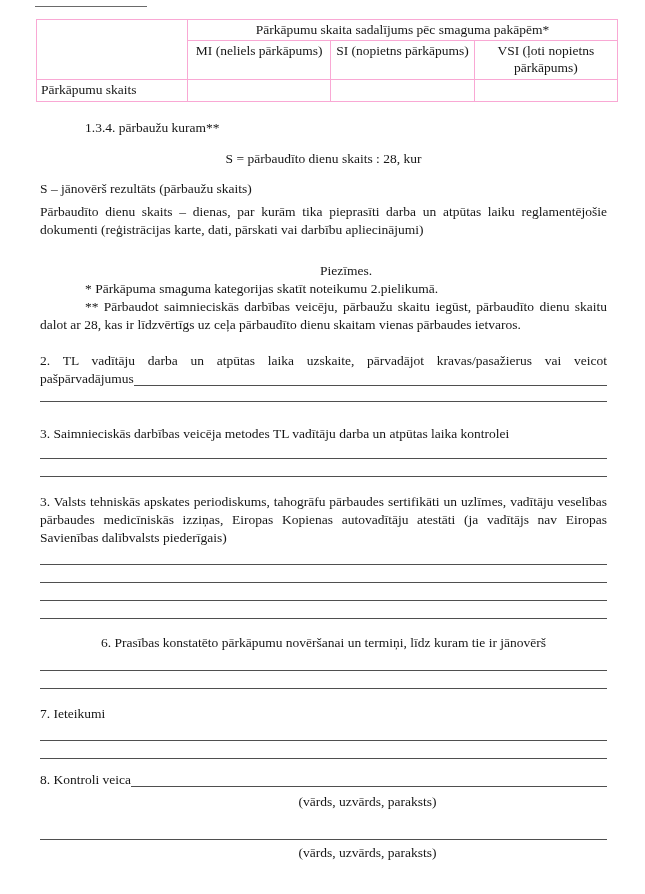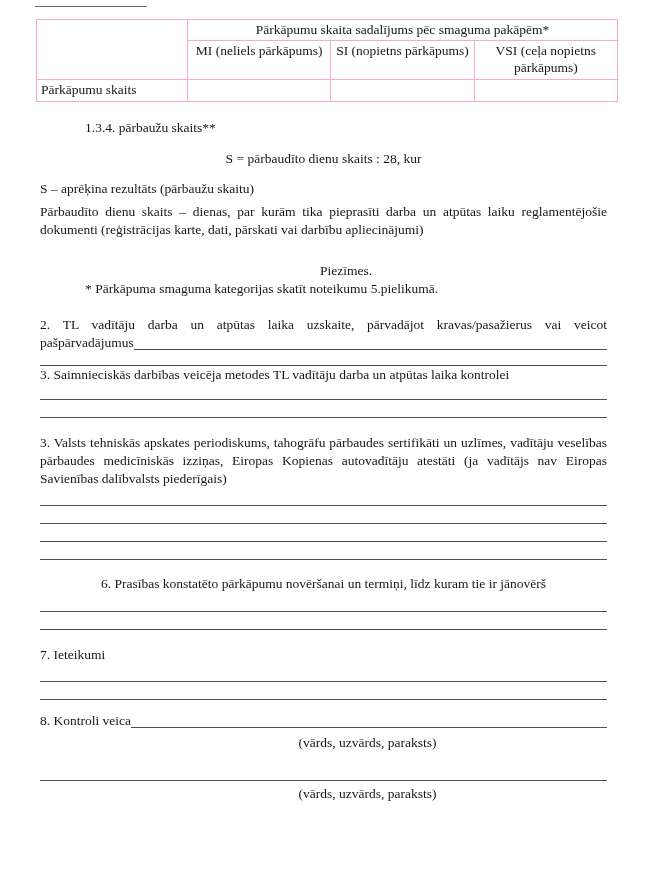--- a/index.html
+++ b/index.html
@@ -50,21 +50,21 @@
   .formula{margin-top:13px;}
   .defS{margin-top:12px;}
   .defP{margin-top:5px;}
   .notes-title{margin-top:23px;text-align:center;}
   .item2-l1{margin-top:18px;}
   .fillrow{display:flex;}
   .fillrow .lbl{white-space:nowrap;}
   .fill{flex:1 1 auto;border-bottom:1.4px solid #4f4f4f;margin-bottom:2px;}
   .rule{height:0;border-bottom:1.4px solid #4f4f4f;}
   .r-a{margin-top:13px;}
-  .g23{}
+  .g23{margin-top:23px;}
   .g16{margin-top:16px;}
   .g15{margin-top:15px;text-align:center;}
   .g12{margin-top:12px;}
   .r-15{margin-top:15px;}
   .r-17{margin-top:17px;}
   .r-18{margin-top:18px;}
   .caption{margin-top:4px;text-align:center;padding-left:88px;}
   .sig-rule{margin-top:28px;}
 </style>
 </head>
@@ -76,40 +76,41 @@
 
   <table class="vtable">
     <tbody>
       <tr class="toprow">
         <td class="c-label" rowspan="2"></td>
         <td class="center" colspan="3">Pārkāpumu skaita sadalījums pēc smaguma pakāpēm*</td>
       </tr>
       <tr class="subrow">
         <td class="c-mi subhead">MI (neliels pārkāpums)</td>
         <td class="c-si subhead">SI (nopietns pārkāpums)</td>
-        <td class="c-vsi subhead">VSI (ceļa nopietns pārkāpums)</td>
+        <td class="c-vsi subhead">VSI (ļoti nopietns pārkāpums)</td>
       </tr>
       <tr class="valrow">
         <td>Pārkāpumu skaits</td>
         <td></td>
         <td></td>
         <td></td>
       </tr>
     </tbody>
   </table>
 
-  <div class="h134 indent">1.3.4. pārbaužu skaits**</div>
+  <div class="h134 indent">1.3.4. pārbaužu kuram**</div>
 
   <div class="formula center-line">S = pārbaudīto dienu skaits : 28, kur</div>
 
-  <div class="defS">S – aprēķina rezultāts (pārbaužu skaitu)</div>
+  <div class="defS">S – jānovērš rezultāts (pārbaužu skaits)</div>
   <div class="defP just">Pārbaudīto dienu skaits – dienas, par kurām tika pieprasīti darba un atpūtas laiku reglamentējošie dokumenti (reģistrācijas karte, dati, pārskati vai darbību apliecinājumi)</div>
 
   <div class="notes-title indent">Piezīmes.</div>
-  <div class="indent">* Pārkāpuma smaguma kategorijas skatīt noteikumu 5.pielikumā.</div>
+  <div class="indent">* Pārkāpuma smaguma kategorijas skatīt noteikumu 2.pielikumā.</div>
+  <div class="indent just">** Pārbaudot saimnieciskās darbības veicēju, pārbaužu skaitu iegūst, pārbaudīto dienu skaitu dalot ar 28, kas ir līdzvērtīgs uz ceļa pārbaudīto dienu skaitam vienas pārbaudes ietvaros.</div>
 
   <div class="item2-l1 jline">2. TL vadītāju darba un atpūtas laika uzskaite, pārvadājot kravas/pasažierus vai veicot</div>
   <div class="fillrow">
     <span class="lbl">pašpārvadājumus</span>
     <span class="fill"></span>
   </div>
   <div class="rule r-a"></div>
 
   <div class="g23">3. Saimnieciskās darbības veicēja metodes TL vadītāju darba un atpūtas laika kontrolei</div>
   <div class="rule r-15"></div>

